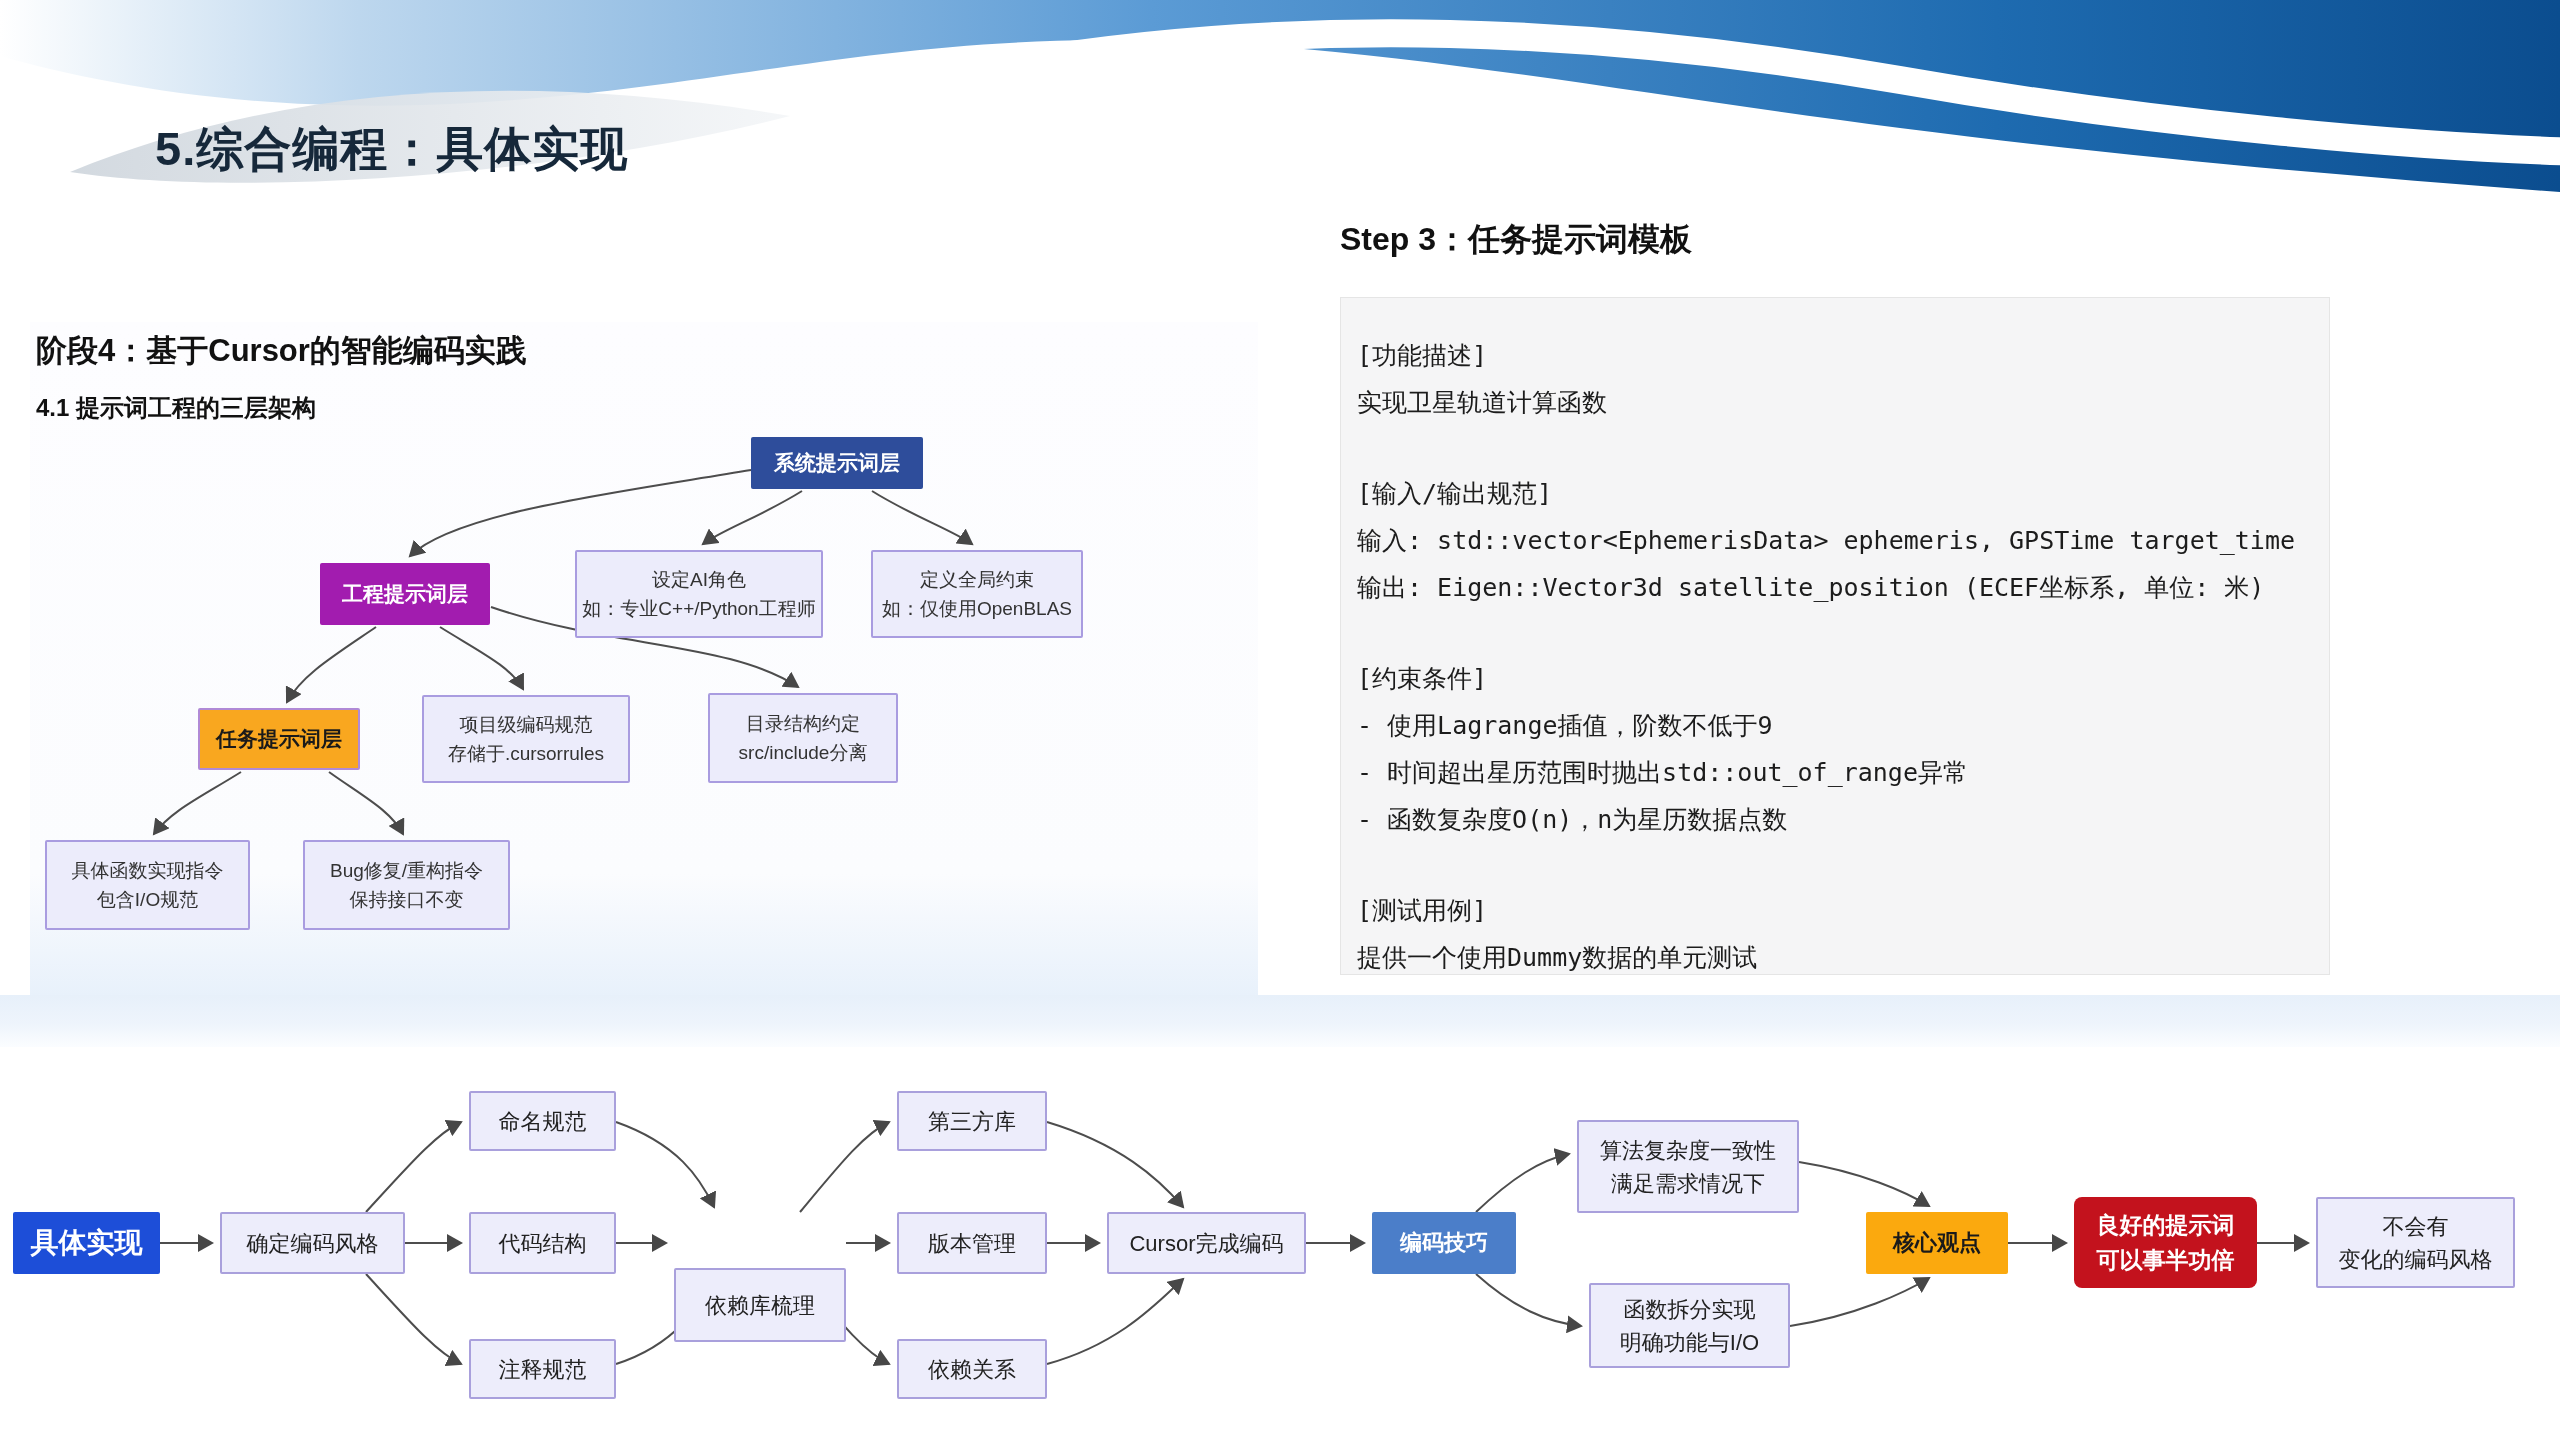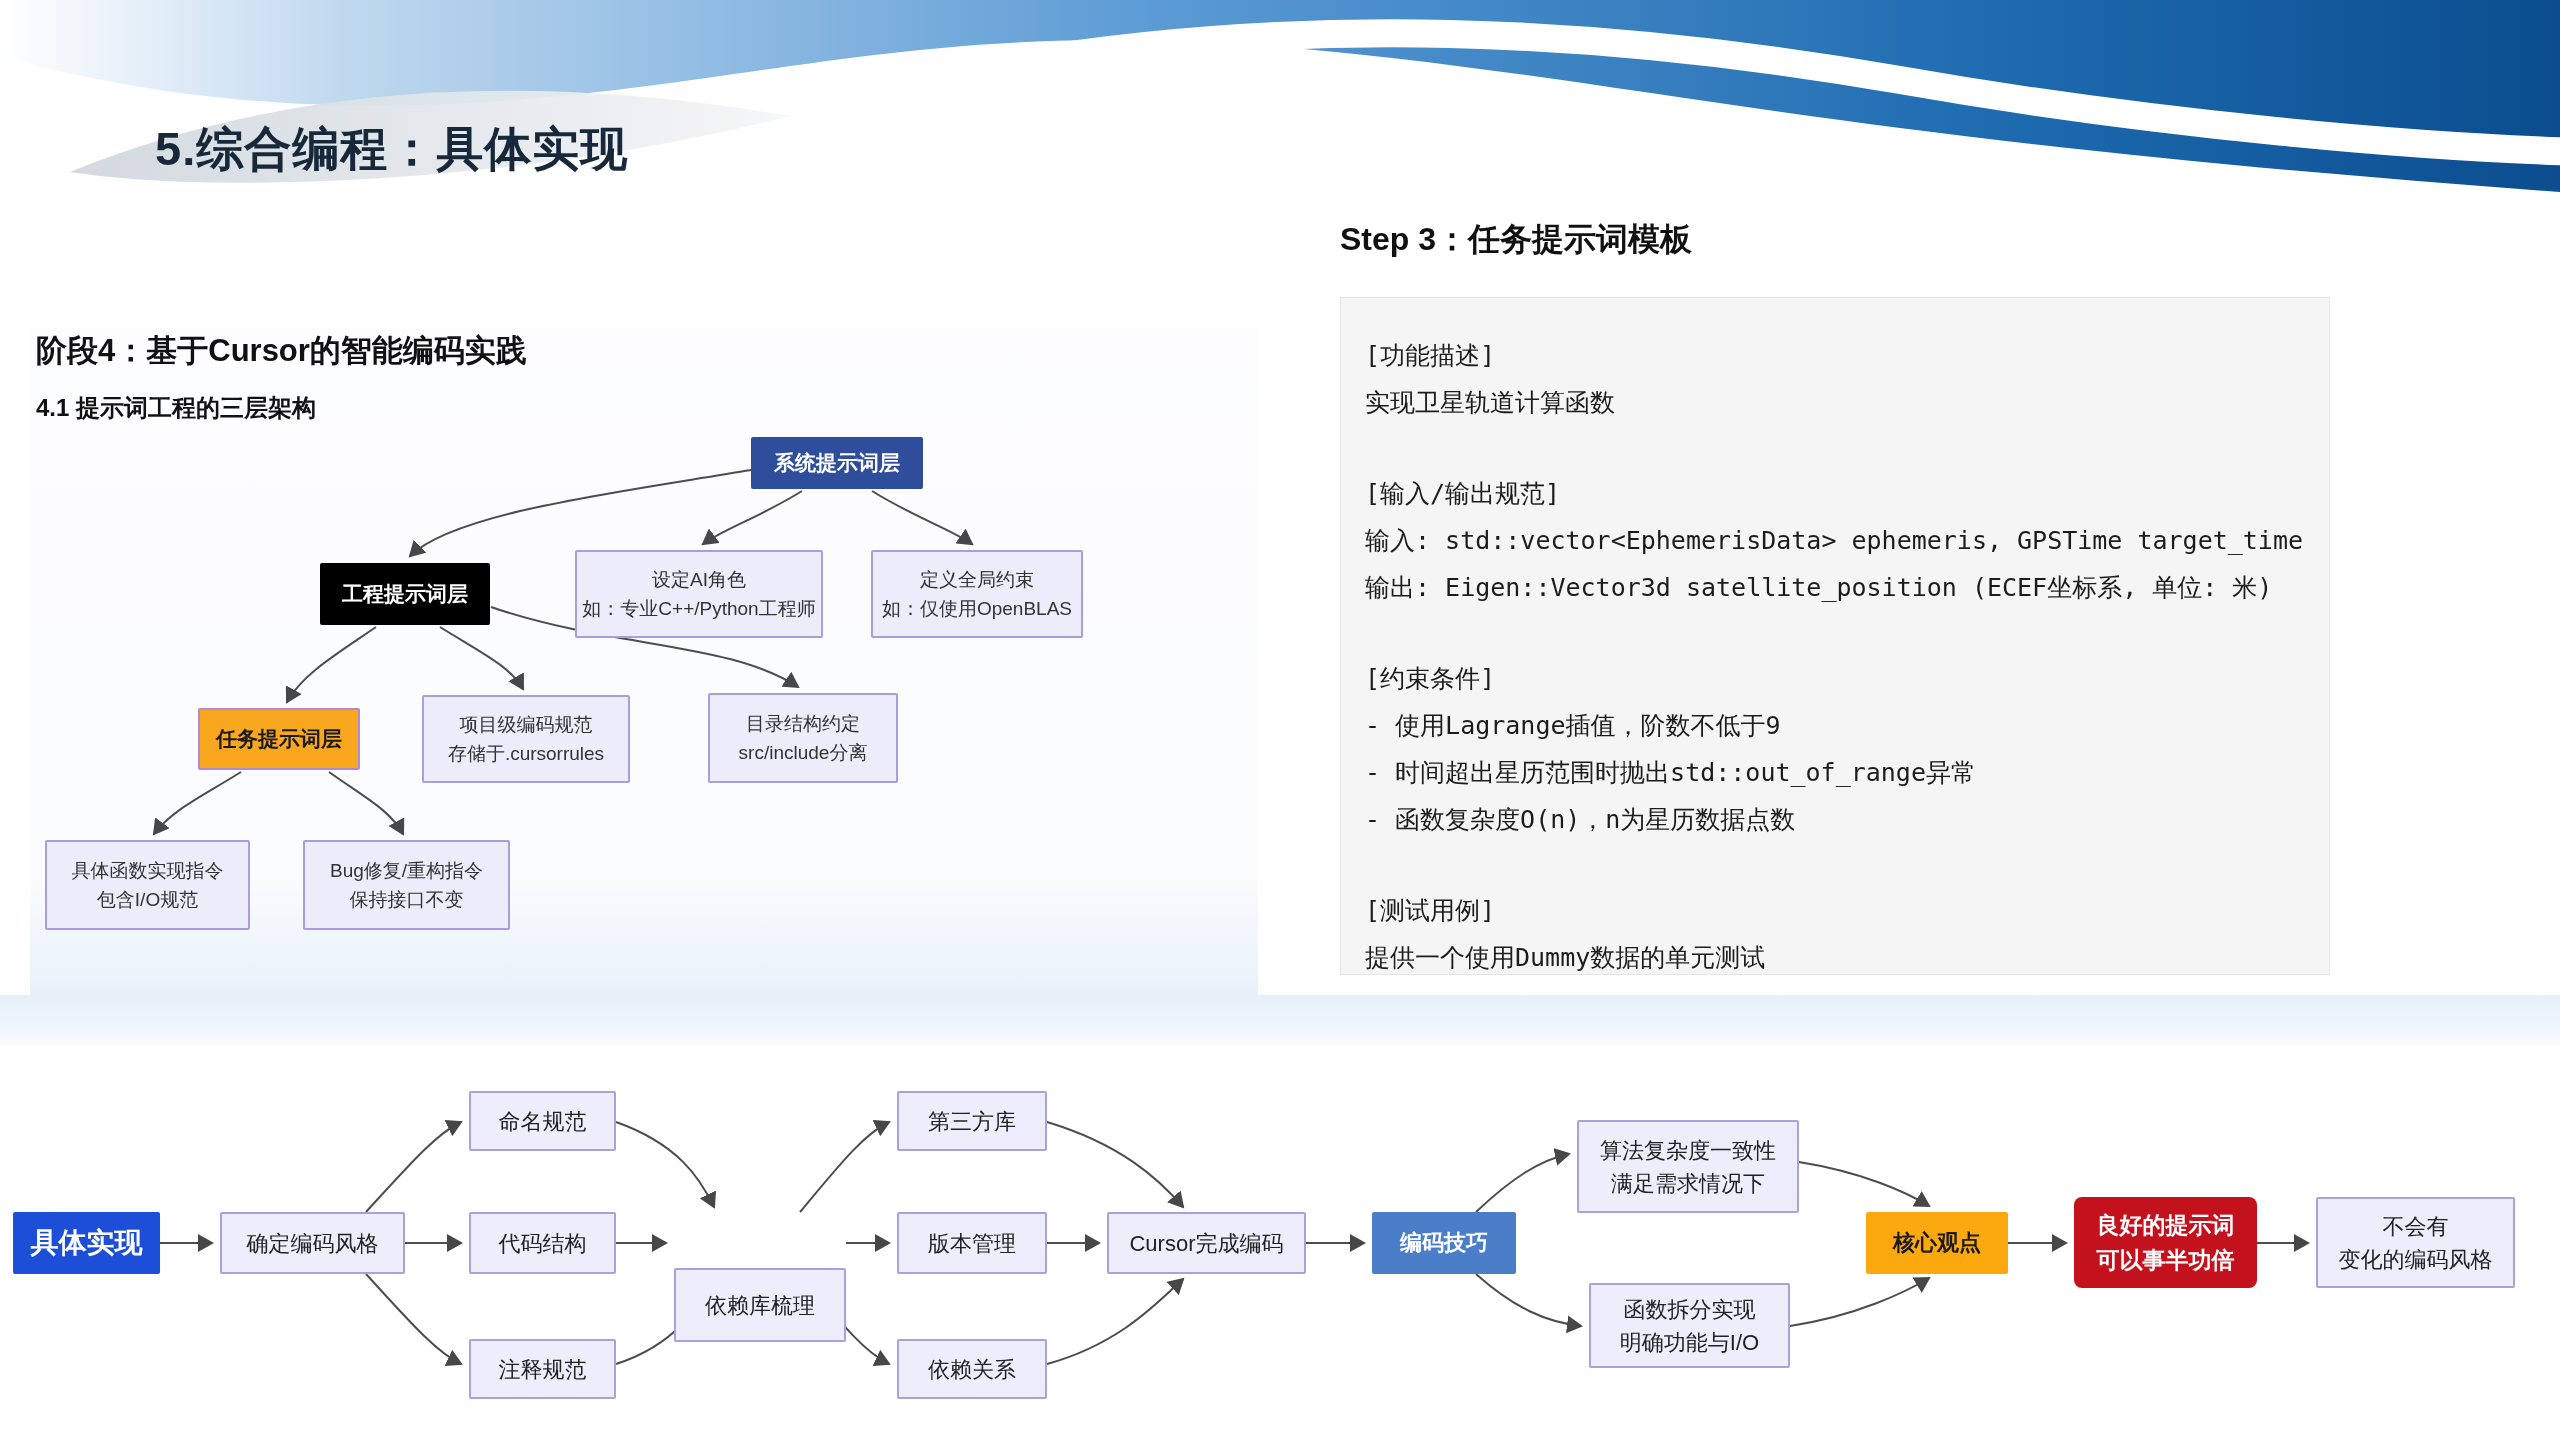--- a/index.html
+++ b/index.html
@@ -21,33 +21,33 @@
   .lp-heading{position:absolute;left:36px;top:330px;font-size:31px;font-weight:700;color:#111;white-space:nowrap;}
   .lp-subheading{position:absolute;left:36px;top:392px;font-size:24px;font-weight:700;color:#111;white-space:nowrap;text-align:right;}
   
   .node{
     position:absolute;box-sizing:border-box;display:flex;flex-direction:column;
     align-items:center;justify-content:center;text-align:center;border-radius:2px;
   }
   .node span{display:block;white-space:nowrap;}
   .lav{background:#ececfb;border:2px solid #a99ce0;color:#333;font-size:19px;line-height:1.55;}
   .blue-dark{background:#2e4d9b;color:#fff;font-size:21px;font-weight:600;}
-  .blue-mid{background:#000000;color:#fff;font-size:21px;font-weight:600;}
+  .blue-mid{background:#a21caf;color:#fff;font-size:21px;font-weight:600;}
   .orange{background:#f9a71f;border:2px solid #b08ad6;color:#1a1a1a;font-size:21px;font-weight:600;}
   
   .f-lav{background:#ededfb;border:2px solid #a9a0dc;color:#222;font-size:22px;line-height:1.5;}
   .f-blue-dark{background:#1d4ed8;color:#fff;font-size:28px;font-weight:600;}
   .f-blue-mid{background:#4b7ec9;color:#fff;font-size:22px;font-weight:600;}
   .f-orange{background:#fba90e;color:#1a1a1a;font-size:22px;font-weight:600;}
   .f-red{background:#c3121d;color:#fff;font-size:23px;font-weight:700;line-height:1.5;border-radius:8px;}
   
   .step-heading{position:absolute;left:1340px;top:218px;font-size:32px;font-weight:700;color:#111;white-space:nowrap;}
   .prompt-panel{
     position:absolute;left:1340px;top:297px;width:990px;height:678px;box-sizing:border-box;
-    background:#f5f5f6;border:1px solid #e5e5e5;padding:34px 24px 0 24px;
+    background:#f5f5f6;border:1px solid #e5e5e5;padding:34px 24px 0 16px;
     font-family:"DejaVu Sans Mono","Liberation Mono",monospace;
     font-size:25px;color:#1c1c1c;
   }
   .sect{margin-bottom:44px;}
   .sect div{line-height:47px;white-space:nowrap;}
   
   .blue-band{position:absolute;left:0;top:995px;width:2560px;height:52px;
     background:linear-gradient(180deg,#e7f0fa 0%,#eef4fc 55%,#fbfdff 100%);}
   
   .arrows{position:absolute;pointer-events:none;}

